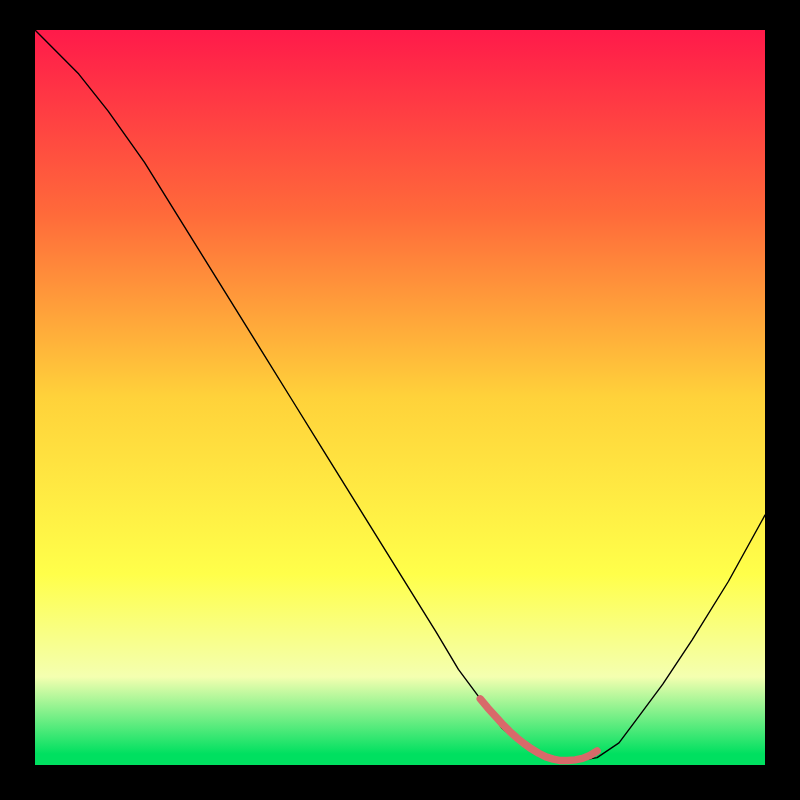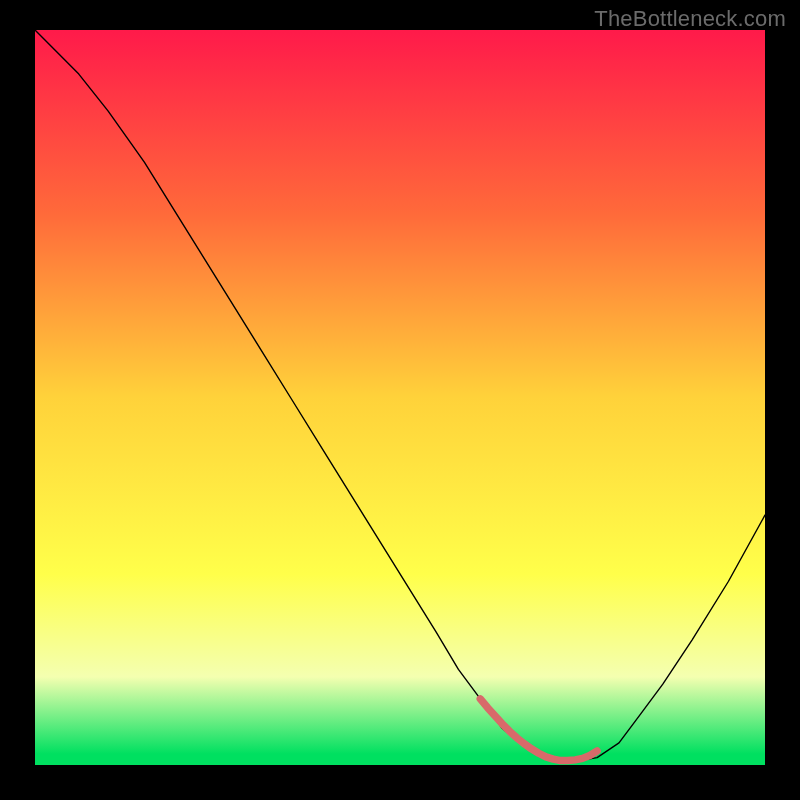--- a/index.html
+++ b/index.html
@@ -20,21 +20,20 @@
     left: 35px;
     top: 30px;
     width: 730px;
     height: 735px;
   }
   .plot svg { display: block; width: 100%; height: 100%; }
 </style>
 </head>
 <body>
 <div class="container">
-  <div class="watermark">TheBottleneck.com</div>
   <div class="plot">
     <svg id="chart-svg" viewBox="0 0 730 735" preserveAspectRatio="none">
         <defs>
           <linearGradient id="bg-grad" x1="0" y1="0" x2="0" y2="1">
             <stop offset="0%" stop-color="#ff1a4a"></stop>
             <stop offset="25%" stop-color="#ff6a3a"></stop>
             <stop offset="50%" stop-color="#ffd23a"></stop>
             <stop offset="74%" stop-color="#ffff4a"></stop>
             <stop offset="88%" stop-color="#f4ffb0"></stop>
             <stop offset="98.5%" stop-color="#00e060"></stop>

